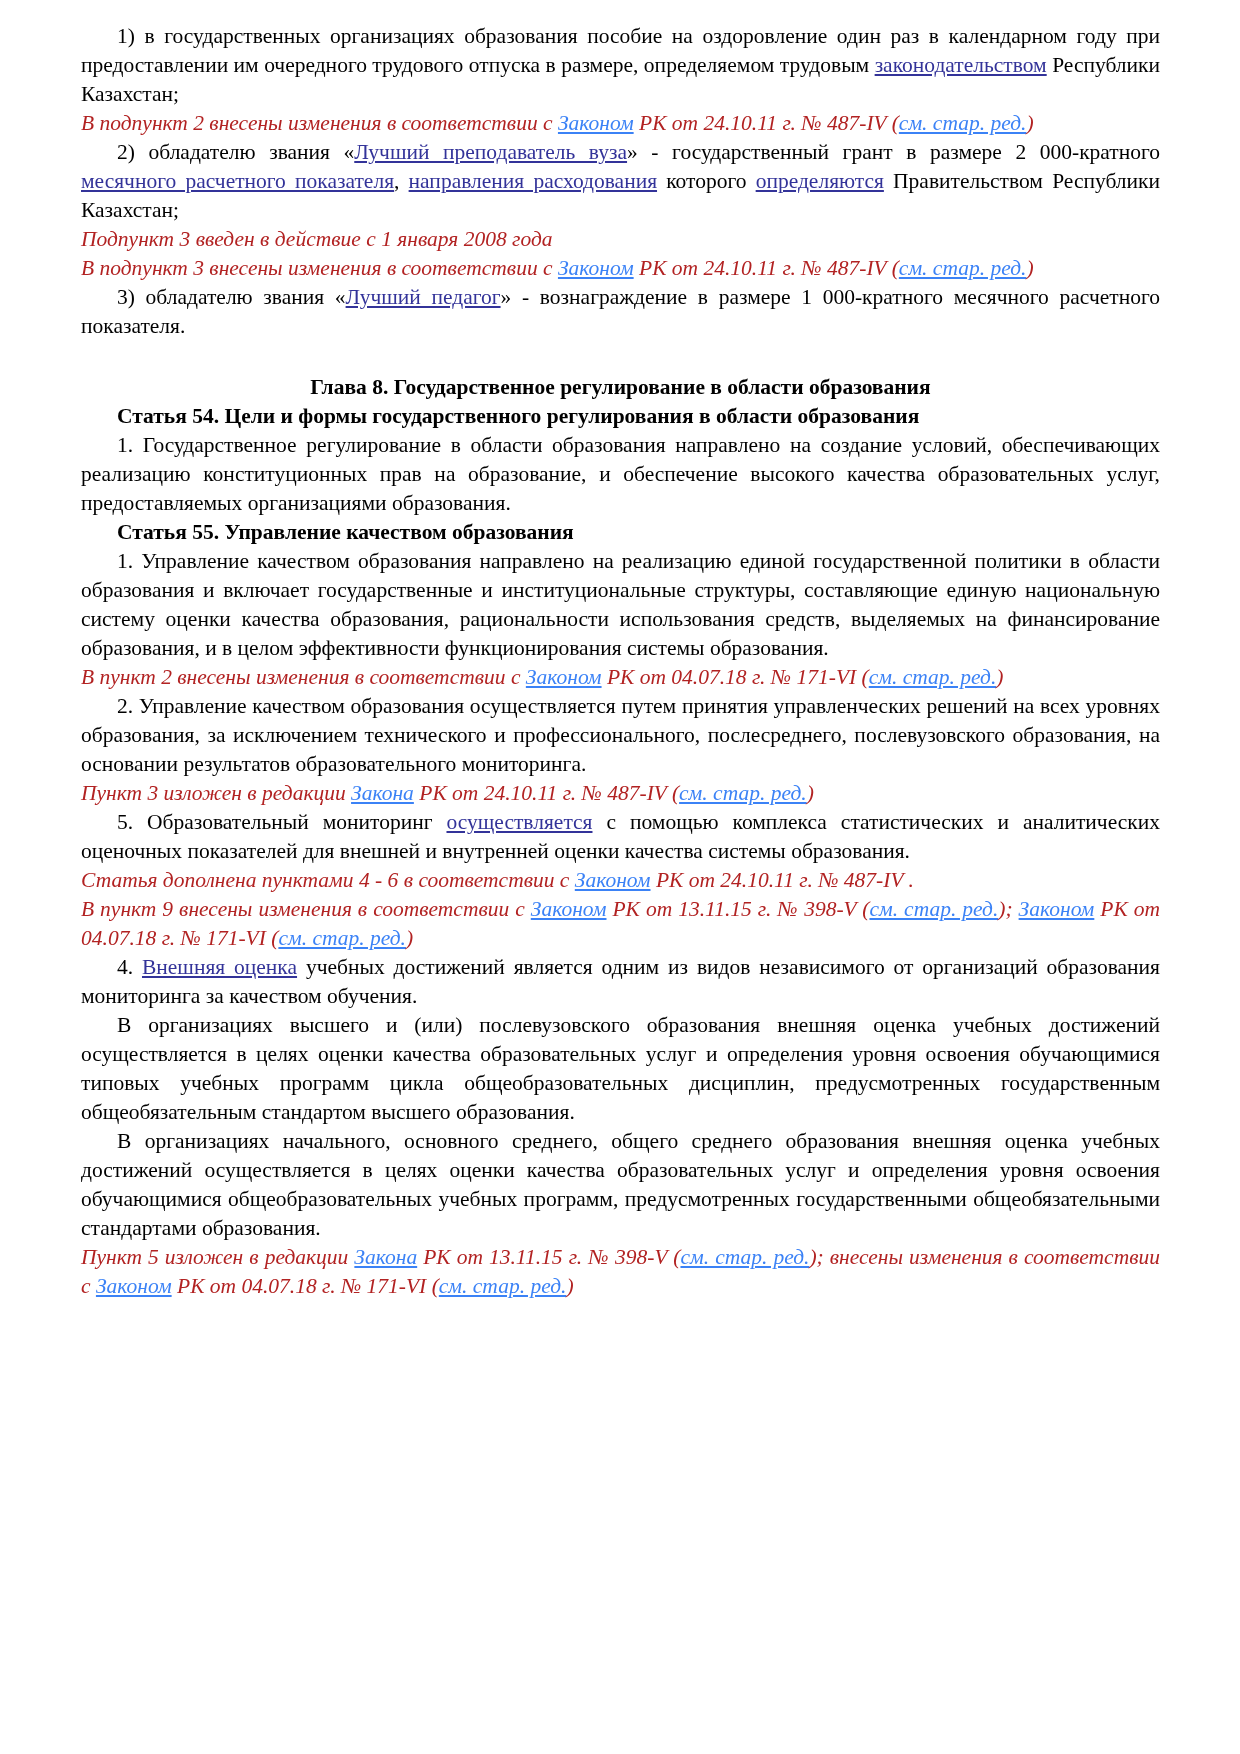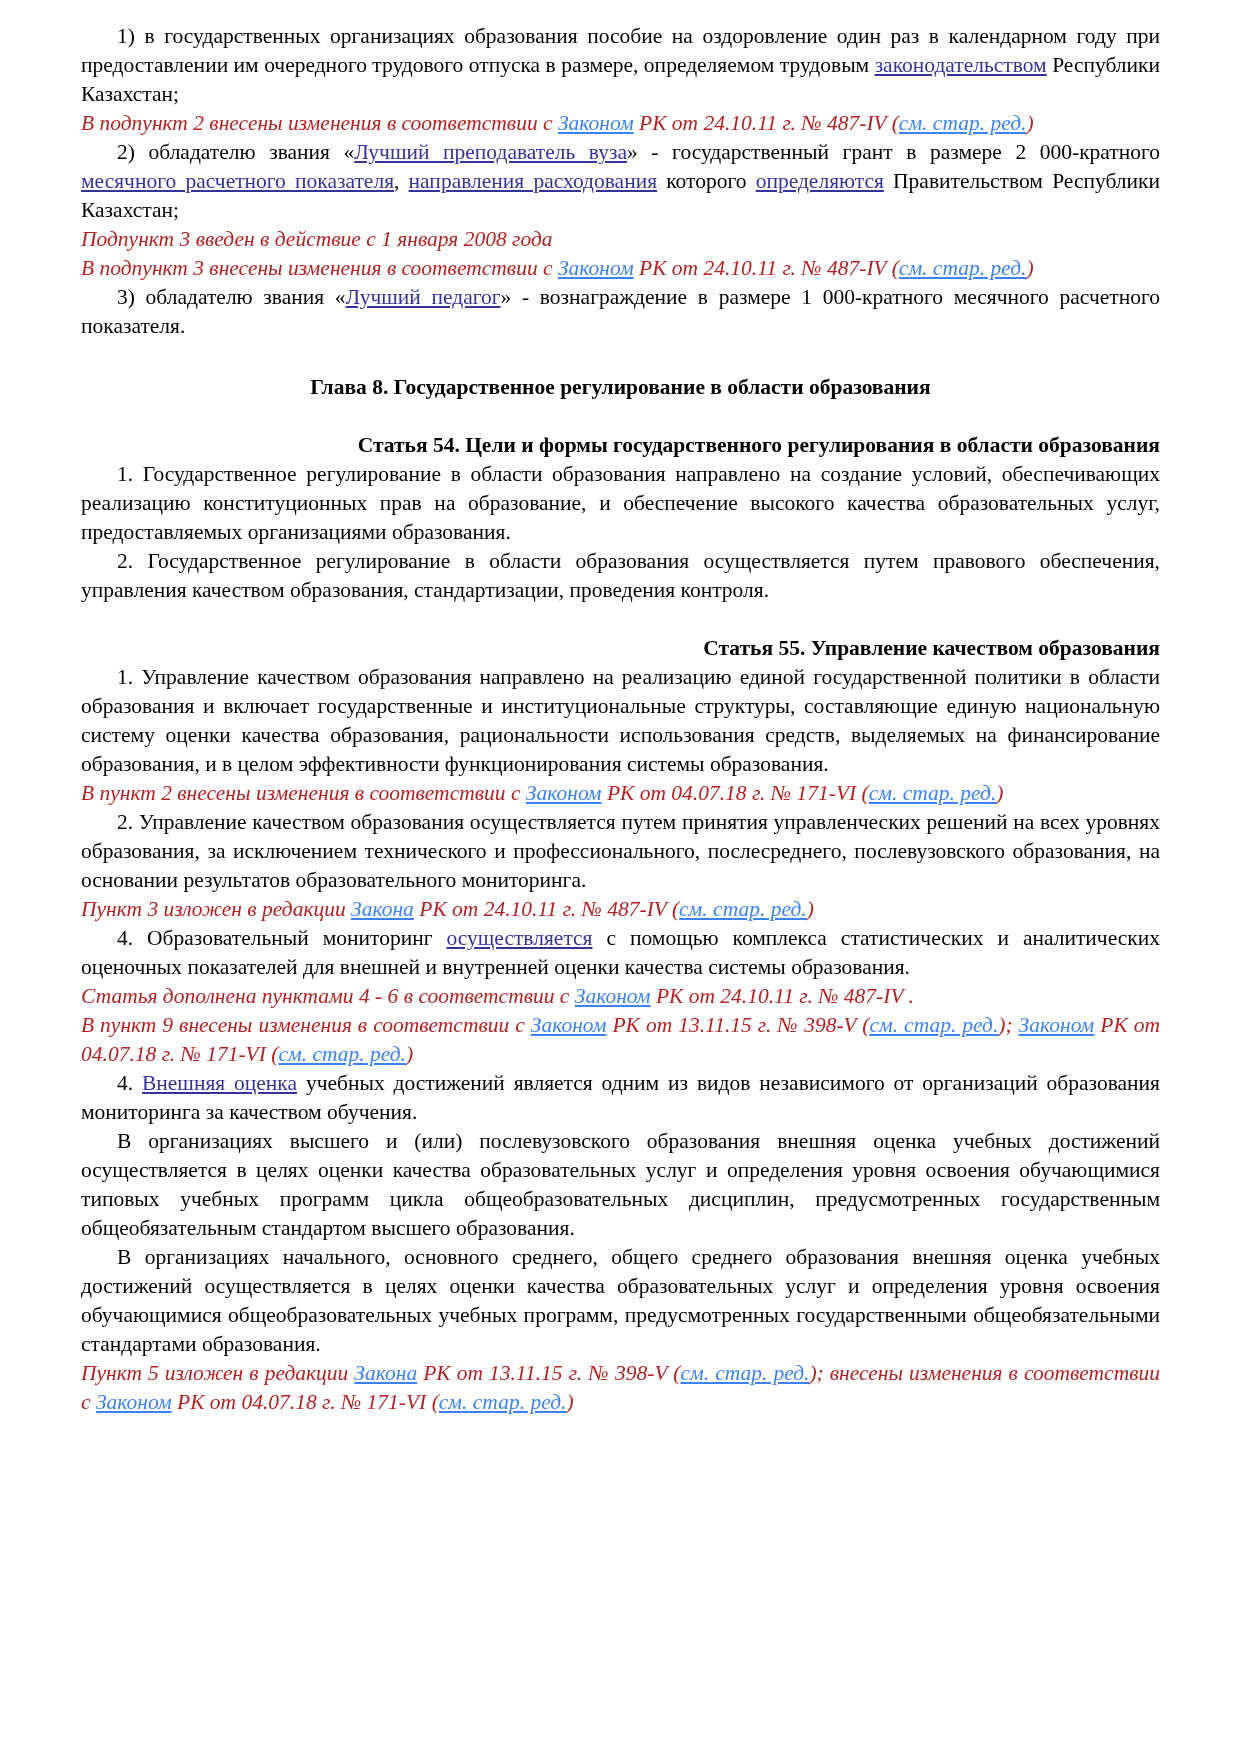--- a/index.html
+++ b/index.html
@@ -34,23 +34,22 @@
     font-style: italic;
     text-indent: 0;
   }
   .chapter_heading {
     font-weight: bold;
     text-align: center;
     margin-top: 32px;
   }
   .article_heading {
     font-weight: bold;
-    text-align: right;
+    text-align: left;
     text-indent: 36px;
-    margin-top: 29px;
   }
   a.doc-link {
     color: #333399;
     text-decoration: underline;
     cursor: pointer;
   }
   .annotation a.doc-link {
     color: #3b82f6;
   }
 </style>
@@ -61,27 +60,26 @@
   <div id="doc">
       <div class="block paragraph"><span>1) в государственных организациях образования пособие на оздоровление один раз в календарном году при предоставлении им очередного трудового отпуска в размере, определяемом трудовым </span><a class="doc-link" href="#">законодательством</a><span> Республики Казахстан;</span></div>
       <div class="block annotation"><span>В подпункт 2 внесены изменения в соответствии с </span><a class="doc-link" href="#">Законом</a><span> РК от 24.10.11 г. № 487-IV (</span><a class="doc-link" href="#">см. стар. ред.</a><span>)</span></div>
       <div class="block paragraph"><span>2) обладателю звания «</span><a class="doc-link" href="#">Лучший преподаватель вуза</a><span>» - государственный грант в размере 2 000-кратного </span><a class="doc-link" href="#">месячного расчетного показателя</a><span>, </span><a class="doc-link" href="#">направления расходования</a><span> которого </span><a class="doc-link" href="#">определяются</a><span> Правительством Республики Казахстан;</span></div>
       <div class="block annotation"><span>Подпункт 3 введен в действие с 1 января 2008 года</span></div>
       <div class="block annotation"><span>В подпункт 3 внесены изменения в соответствии с </span><a class="doc-link" href="#">Законом</a><span> РК от 24.10.11 г. № 487-IV (</span><a class="doc-link" href="#">см. стар. ред.</a><span>)</span></div>
       <div class="block paragraph"><span>3) обладателю звания «</span><a class="doc-link" href="#">Лучший педагог</a><span>» - вознаграждение в размере 1 000-кратного месячного расчетного показателя.</span></div>
       <div class="block chapter_heading"><span>Глава 8. Государственное регулирование в области образования</span></div>
       <div class="block article_heading"><span>Статья 54. Цели и формы государственного регулирования в области образования</span></div>
       <div class="block paragraph"><span>1. Государственное регулирование в области образования направлено на создание условий, обеспечивающих реализацию конституционных прав на образование, и обеспечение высокого качества образовательных услуг, предоставляемых организациями образования.</span></div>
-      <div class="block paragraph"><span>2. Государственное регулирование в области образования осуществляется путем правового обеспечения, управления качеством образования, стандартизации, проведения контроля.</span></div>
       <div class="block article_heading"><span>Статья 55. Управление качеством образования</span></div>
       <div class="block paragraph"><span>1. Управление качеством образования направлено на реализацию единой государственной политики в области образования и включает государственные и институциональные структуры, составляющие единую национальную систему оценки качества образования, рациональности использования средств, выделяемых на финансирование образования, и в целом эффективности функционирования системы образования.</span></div>
       <div class="block annotation"><span>В пункт 2 внесены изменения в соответствии с </span><a class="doc-link" href="#">Законом</a><span> РК от 04.07.18 г. № 171-VI (</span><a class="doc-link" href="#">см. стар. ред.</a><span>)</span></div>
       <div class="block paragraph"><span>2. Управление качеством образования осуществляется путем принятия управленческих решений на всех уровнях образования, за исключением технического и профессионального, послесреднего, послевузовского образования, на основании результатов образовательного мониторинга.</span></div>
       <div class="block annotation"><span>Пункт 3 изложен в редакции </span><a class="doc-link" href="#">Закона</a><span> РК от 24.10.11 г. № 487-IV (</span><a class="doc-link" href="#">см. стар. ред.</a><span>)</span></div>
-      <div class="block paragraph"><span>4. Образовательный мониторинг </span><a class="doc-link" href="#">осуществляется</a><span> с помощью комплекса статистических и аналитических оценочных показателей для внешней и внутренней оценки качества системы образования.</span></div>
+      <div class="block paragraph"><span>5. Образовательный мониторинг </span><a class="doc-link" href="#">осуществляется</a><span> с помощью комплекса статистических и аналитических оценочных показателей для внешней и внутренней оценки качества системы образования.</span></div>
       <div class="block annotation"><span>Статья дополнена пунктами 4 - 6 в соответствии с </span><a class="doc-link" href="#">Законом</a><span> РК от 24.10.11 г. № 487-IV .</span></div>
       <div class="block annotation"><span>В пункт 9 внесены изменения в соответствии с </span><a class="doc-link" href="#">Законом</a><span> РК от 13.11.15 г. № 398-V (</span><a class="doc-link" href="#">см. стар. ред.</a><span>); </span><a class="doc-link" href="#">Законом</a><span> РК от 04.07.18 г. № 171-VI (</span><a class="doc-link" href="#">см. стар. ред.</a><span>)</span></div>
       <div class="block paragraph"><span>4. </span><a class="doc-link" href="#">Внешняя оценка</a><span> учебных достижений является одним из видов независимого от организаций образования мониторинга за качеством обучения.</span></div>
       <div class="block paragraph"><span>В организациях высшего и (или) послевузовского образования внешняя оценка учебных достижений осуществляется в целях оценки качества образовательных услуг и определения уровня освоения обучающимися типовых учебных программ цикла общеобразовательных дисциплин, предусмотренных государственным общеобязательным стандартом высшего образования.</span></div>
       <div class="block paragraph"><span>В организациях начального, основного среднего, общего среднего образования внешняя оценка учебных достижений осуществляется в целях оценки качества образовательных услуг и определения уровня освоения обучающимися общеобразовательных учебных программ, предусмотренных государственными общеобязательными стандартами образования.</span></div>
       <div class="block annotation"><span>Пункт 5 изложен в редакции </span><a class="doc-link" href="#">Закона</a><span> РК от 13.11.15 г. № 398-V (</span><a class="doc-link" href="#">см. стар. ред.</a><span>); внесены изменения в соответствии с </span><a class="doc-link" href="#">Законом</a><span> РК от 04.07.18 г. № 171-VI (</span><a class="doc-link" href="#">см. стар. ред.</a><span>)</span></div>
     </div>
 </div>
 
 </body></html>

